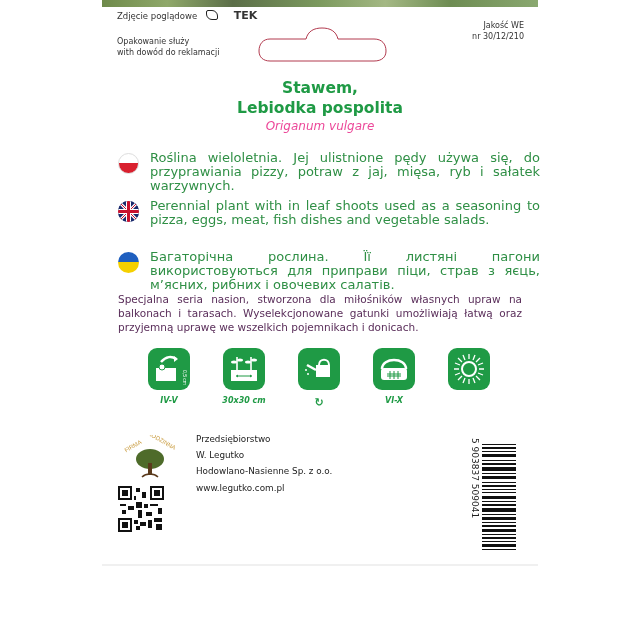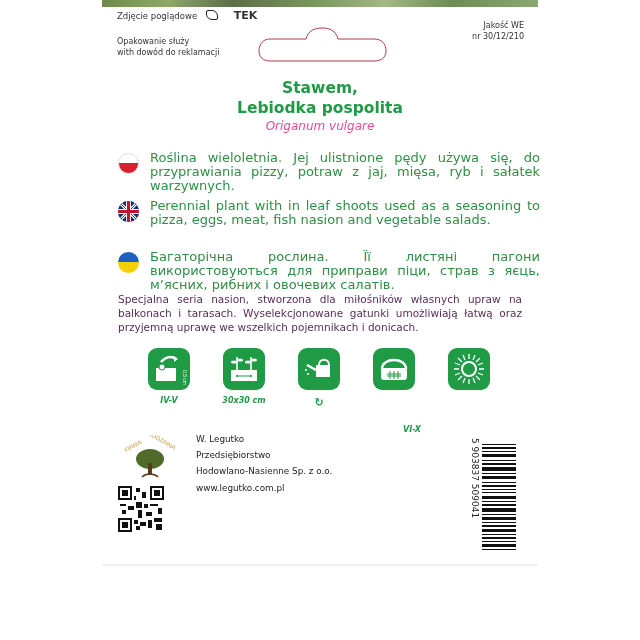--- a/index.html
+++ b/index.html
@@ -68,21 +68,21 @@
   </div>
 
   <div class="lang-row" style="top:199px;">
     <svg class="flag uk-flag" viewBox="0 0 21 21">
       <rect width="21" height="21" fill="#1a2a6c"></rect>
       <path d="M0,0 L21,21 M21,0 L0,21" stroke="#fff" stroke-width="3"></path>
       <path d="M0,0 L21,21 M21,0 L0,21" stroke="#c8102e" stroke-width="1"></path>
       <path d="M10.5,0 V21 M0,10.5 H21" stroke="#fff" stroke-width="5"></path>
       <path d="M10.5,0 V21 M0,10.5 H21" stroke="#c8102e" stroke-width="3"></path>
     </svg>
-    <div class="lang-text">Perennial plant with in leaf shoots used as a seasoning to pizza, eggs, meat, fish nasion and vegetable salads.</div>
+    <div class="lang-text">Perennial plant with in leaf shoots used as a seasoning to pizza, eggs, meat, fish dishes and vegetable salads.</div>
   </div>
 
   <div class="lang-row" style="top:250px;">
     <div class="flag ua-flag"></div>
     <div class="lang-text">Багаторічна рослина. Її листяні пагони використовуються для приправи піци, страв з яєць, м’ясних, рибних і овочевих салатів.</div>
   </div>
 
   <div class="desc">Specjalna seria nasion, stworzona dla miłośników własnych upraw na balkonach i tarasach. Wyselekcjonowane gatunki umożliwiają łatwą oraz przyjemną uprawę we wszelkich pojemnikach i donicach.</div>
 
   <div class="icon-tile" style="left:46px;">
@@ -121,21 +121,21 @@
   </div>
   <div class="icon-label" style="left:187px;color:#1f9a45;font-size:11px;">↻</div>
 
   <div class="icon-tile" style="left:271px;">
     <svg width="42" height="42" viewBox="0 0 42 42">
       <path d="M9,21 C9,9 33,9 33,21" stroke="#fff" stroke-width="2.5" fill="none"></path>
       <rect x="8" y="20" width="26" height="12" rx="3" fill="#fff"></rect>
       <path d="M14,26 H28 M14,28 H28 M17,23 V31 M21,23 V31 M25,23 V31" stroke="#1f9a45" stroke-width="1"></path>
     </svg>
   </div>
-  <div class="icon-label" style="left:280px;margin-top:29px;">VI-X</div>
+  <div class="icon-label" style="left:262px;">VI-X</div>
 
   <div class="icon-tile" style="left:346px;">
     <svg width="42" height="42" viewBox="0 0 42 42">
       <circle cx="21" cy="21" r="7" fill="none" stroke="#fff" stroke-width="2"></circle>
       <g stroke="#fff" stroke-width="1.3">
         <path d="M21,6 V11 M21,31 V36 M6,21 H11 M31,21 H36 M10,10 L14,14 M28,28 L32,32 M32,10 L28,14 M14,28 L10,32"></path>
         <path d="M15,7 L17,12 M27,7 L25,12 M15,35 L17,30 M27,35 L25,30 M7,15 L12,17 M7,27 L12,25 M35,15 L30,17 M35,27 L30,25"></path>
       </g>
     </svg>
   </div>
@@ -180,22 +180,22 @@
       <rect x="8" y="17" width="2" height="2"></rect>
         <rect x="11" y="18" width="3" height="2"></rect>
         <rect x="15" y="17" width="2" height="4"></rect>
       <rect x="18" y="16" width="4" height="2"></rect>
         <rect x="19" y="19" width="3" height="3"></rect>
         <rect x="9" y="20" width="2" height="2"></rect>
     </g>
   </svg>
 
   <div class="address">
+    <div>Przedsiębiorstwo</div>
     <div>W. Legutko</div>
-    <div>Przedsiębiorstwo</div>
     <div>Hodowlano-Nasienne Sp. z o.o.</div>
     <div>www.legutko.com.pl</div>
   </div>
 
   <div class="barcode">
     <div class="bc-digits">5 903837 509041</div>
     <svg style="position:absolute;left:12px;top:0;" width="34" height="118" viewBox="0 0 34 118">
       <g fill="#111">
         <rect x="0" y="6" width="34" height="1"></rect>
           <rect x="0" y="9" width="34" height="2"></rect>

